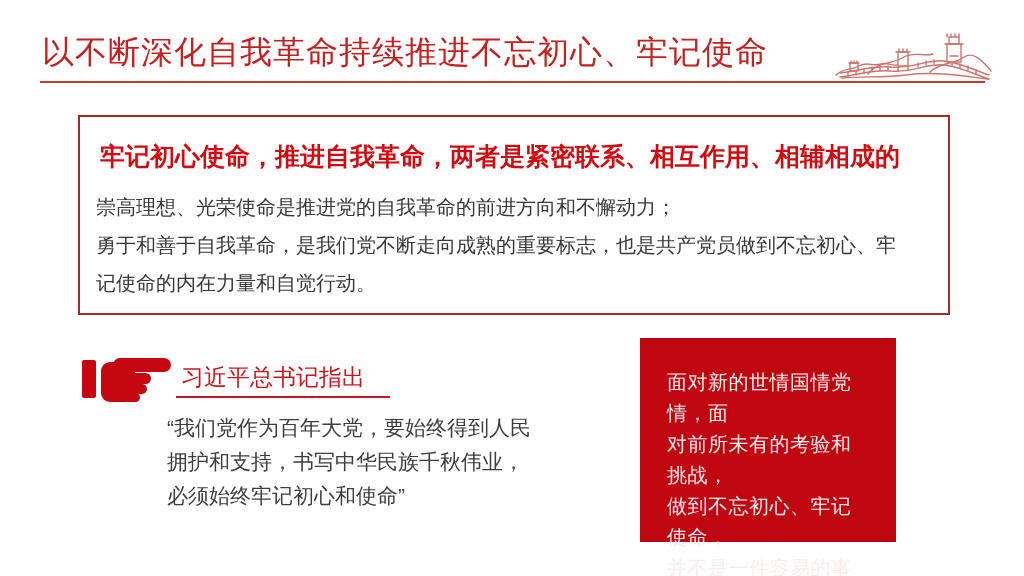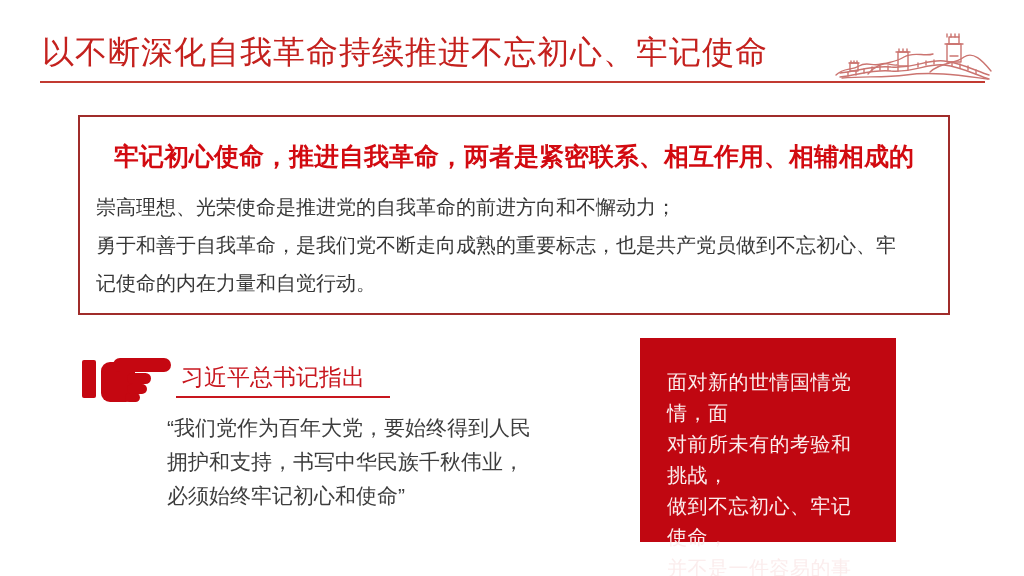--- a/index.html
+++ b/index.html
@@ -14,21 +14,21 @@
     font-size:32px;line-height:36px;color:#c4211e;letter-spacing:1px;white-space:nowrap;
   }
   .wall{position:absolute;left:834px;top:30px;width:160px;height:52px;}
   .header-rule{position:absolute;left:40px;top:81px;width:945px;height:2px;background:#c23a31;}
   
   .summary-box{
     position:absolute;left:78px;top:115px;width:872px;height:200px;
     box-sizing:border-box;border:2px solid #a02c2a;background:#ffffff;
   }
   .summary-heading{
-    margin:23px 20px 0 20px;text-align:center;
+    margin:23px 20px 0 20px;
     font-size:25px;font-weight:bold;color:#d20a10;white-space:nowrap;
   }
   .summary-body{
     margin:15px 16px 0 16px;
     font-size:20px;line-height:38px;color:#373737;white-space:pre-line;
   }
   
   .pointer-bar{position:absolute;left:82px;top:360px;width:14px;height:38px;background:#c50711;border-radius:2px;}
   .pointer-hand{position:absolute;left:101px;top:354px;width:70px;height:48px;}
   .quote-label{

